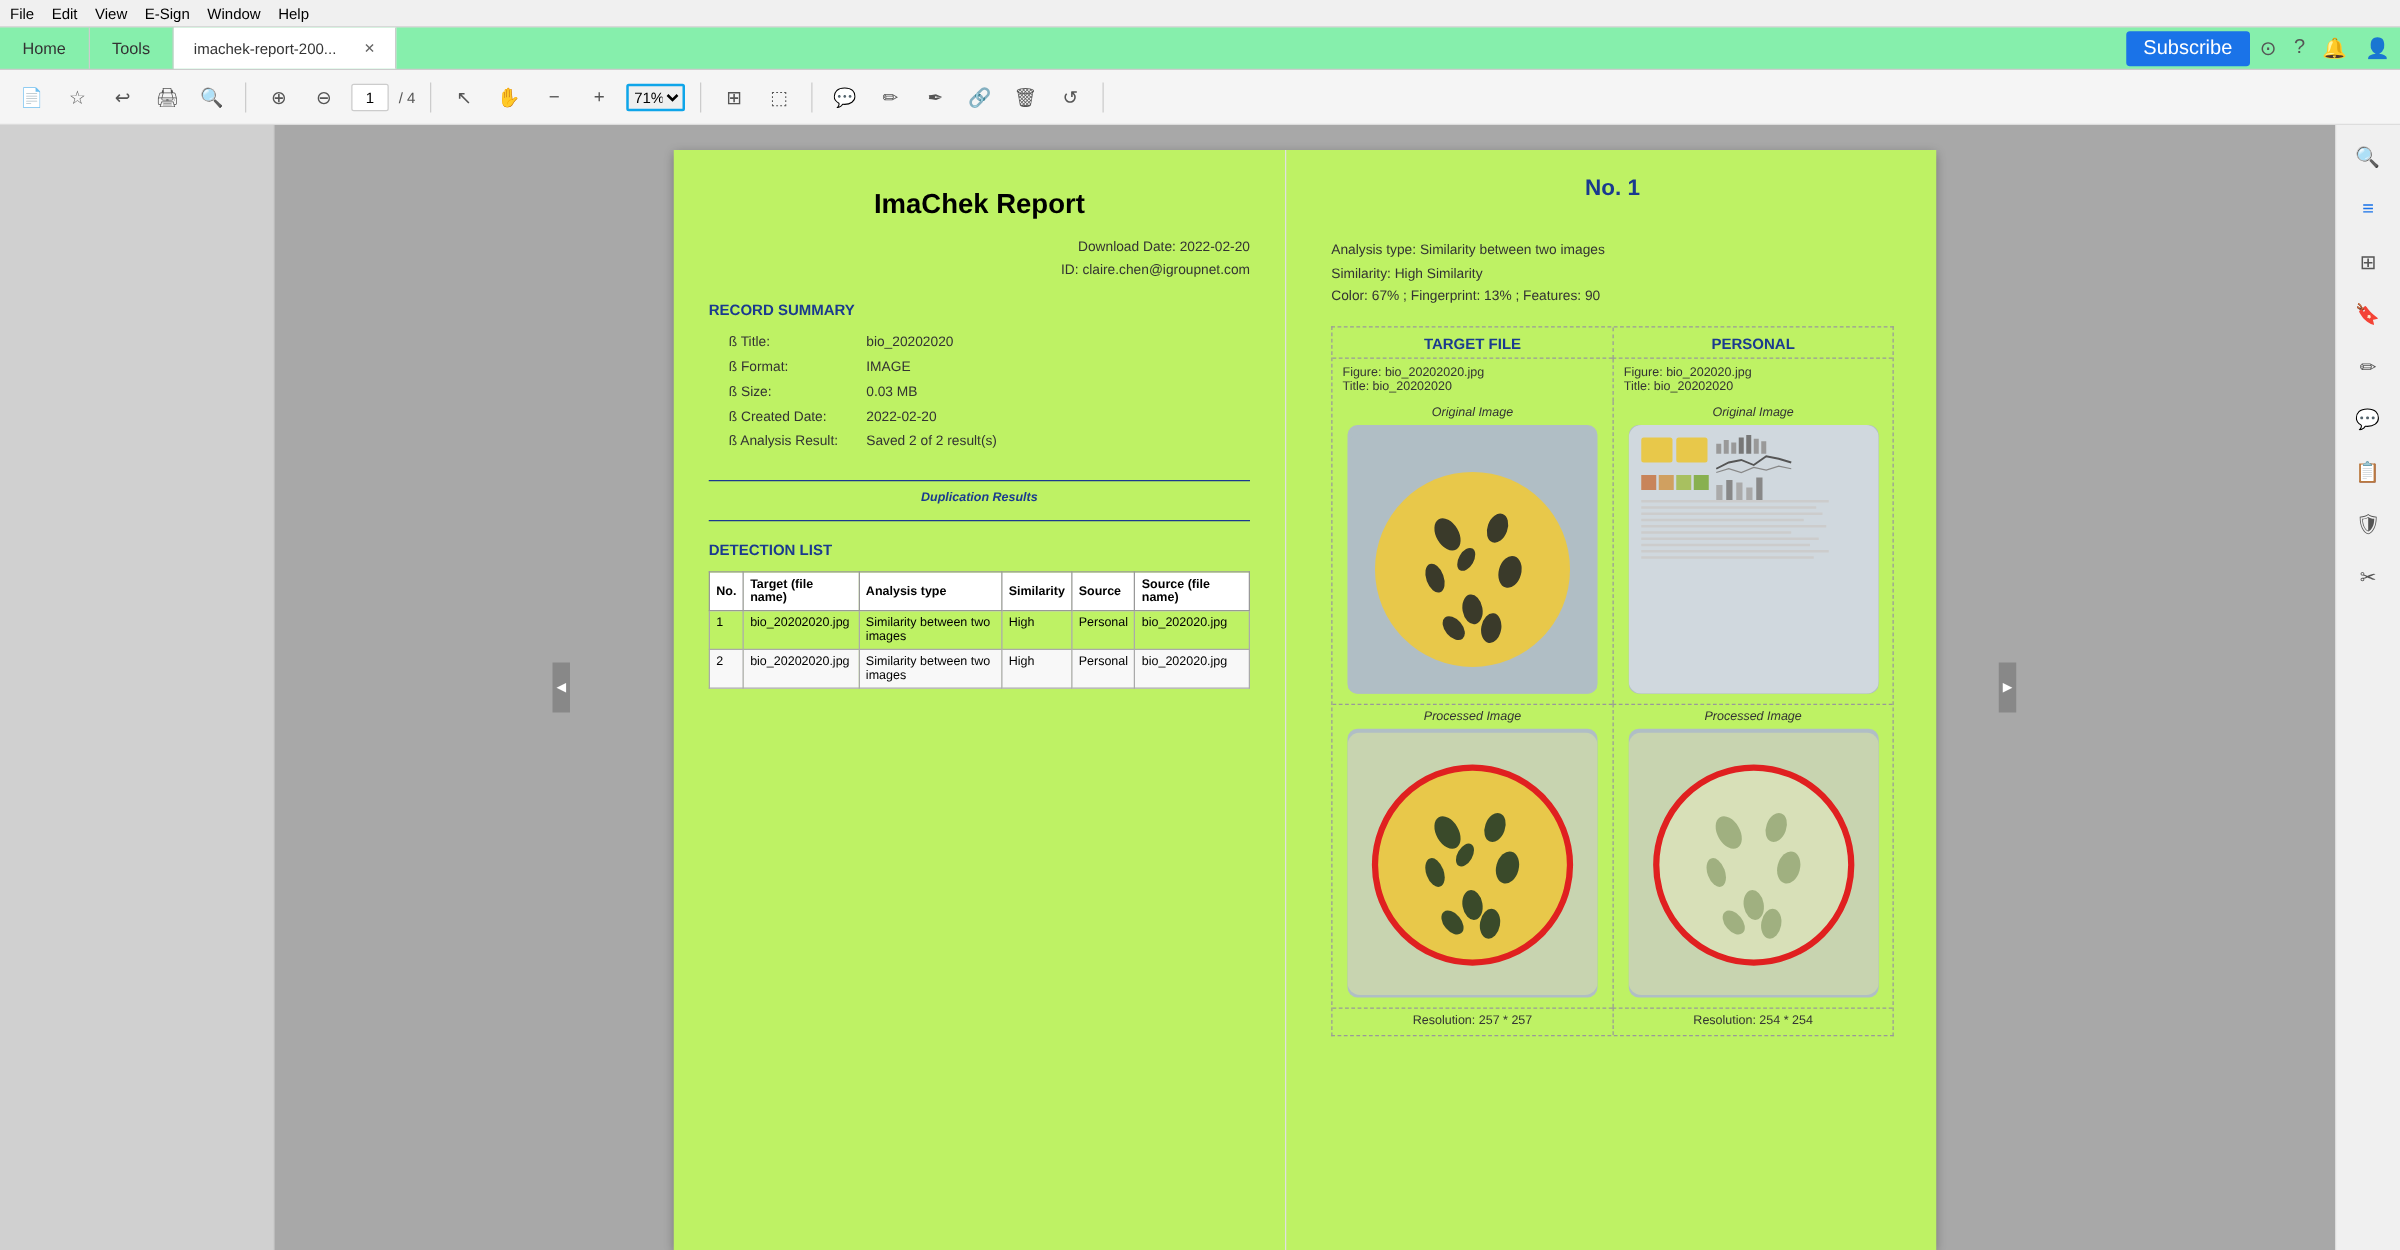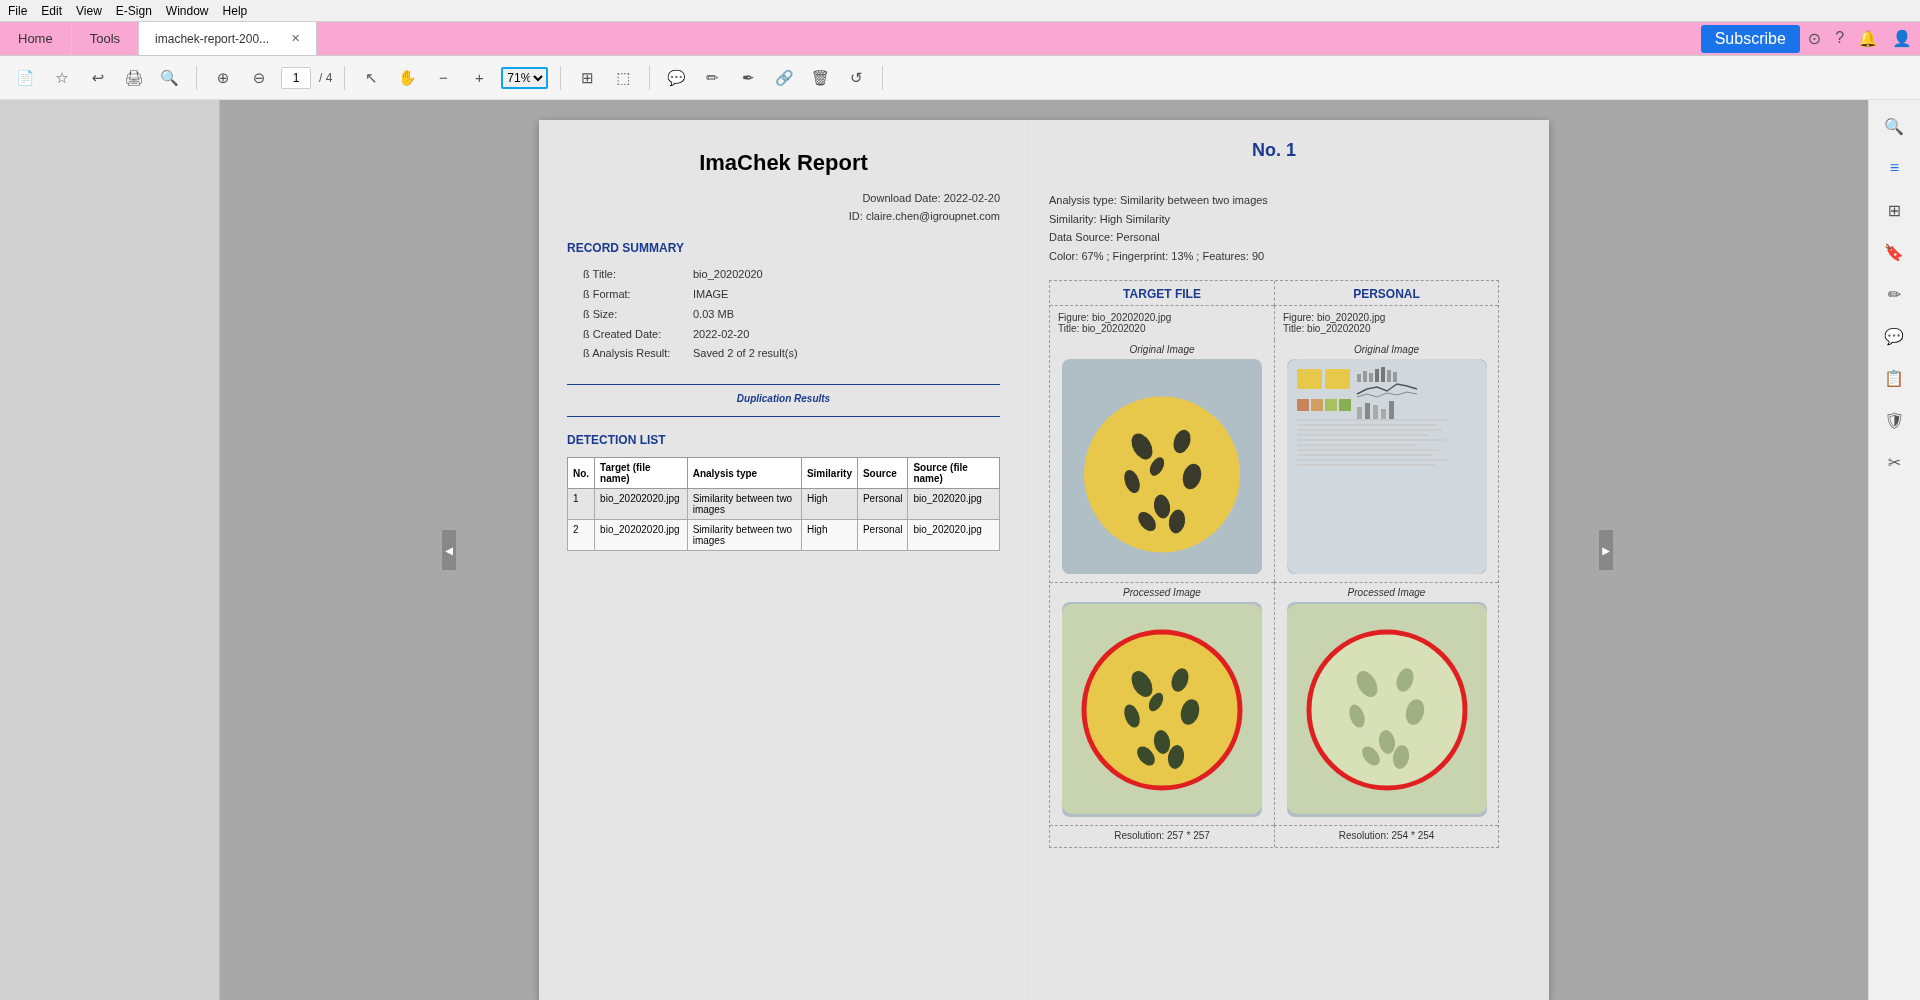--- a/index.html
+++ b/index.html
@@ -14,21 +14,21 @@
       padding: 0 8px;
       gap: 14px;
       border-bottom: 1px solid #d0d0d0;
       font-size: 12px;
     }
     .menu-bar span { cursor: pointer; }
 
     
     .tab-bar {
       height: 34px;
-      background: #f9a8d4;
+      background: #86efac;
       display: flex;
       align-items: center;
       padding: 0 0px;
       border-bottom: 1px solid #ccc;
     }
     .tab-home {
       padding: 0 18px;
       height: 100%;
       display: flex;
       align-items: center;
@@ -195,24 +195,24 @@
       justify-content: center;
       font-size: 16px;
       color: #555;
       cursor: pointer;
       border-radius: 4px;
     }
 
     
     .pdf-doc {
       width: 1010px;
-      background: #e5e5e5;
+      background: #bef264;
       box-shadow: 0 2px 8px rgba(0,0,0,0.3);
       display: flex;
-      gap: 0;
+      gap: 16px;
       min-height: 880px;
     }
 
     
     .left-page {
       width: 490px;
       padding: 30px 28px;
       border-right: 1px solid #e0e0e0;
     }
 
@@ -525,21 +525,20 @@
           </tbody>
         </table>
       </div>
 
       <div class="right-page">
         <div class="report-number">No. 1</div>
 
         <div class="analysis-info">
           <div>Analysis type: Similarity between two images</div>
           <div>Similarity: High Similarity</div>
-          <div>Data Source: Personal</div>
           <div>Color: 67% ; Fingerprint: 13% ; Features: 90</div>
         </div>
 
         <div class="comparison-grid">
 
           <div class="comp-header">TARGET FILE</div>
           <div class="comp-header comp-header-right">PERSONAL</div>
 
           <div class="comp-cell">
             <div>Figure: bio_20202020.jpg</div>

